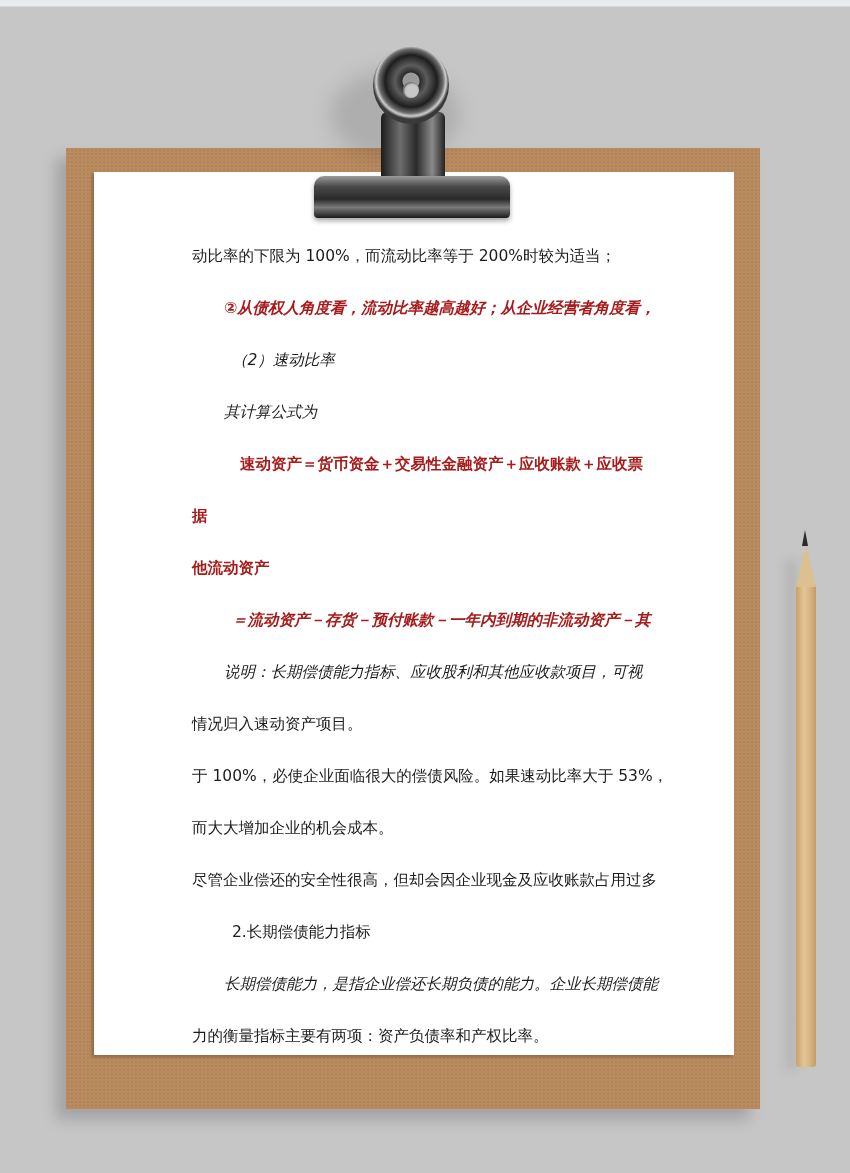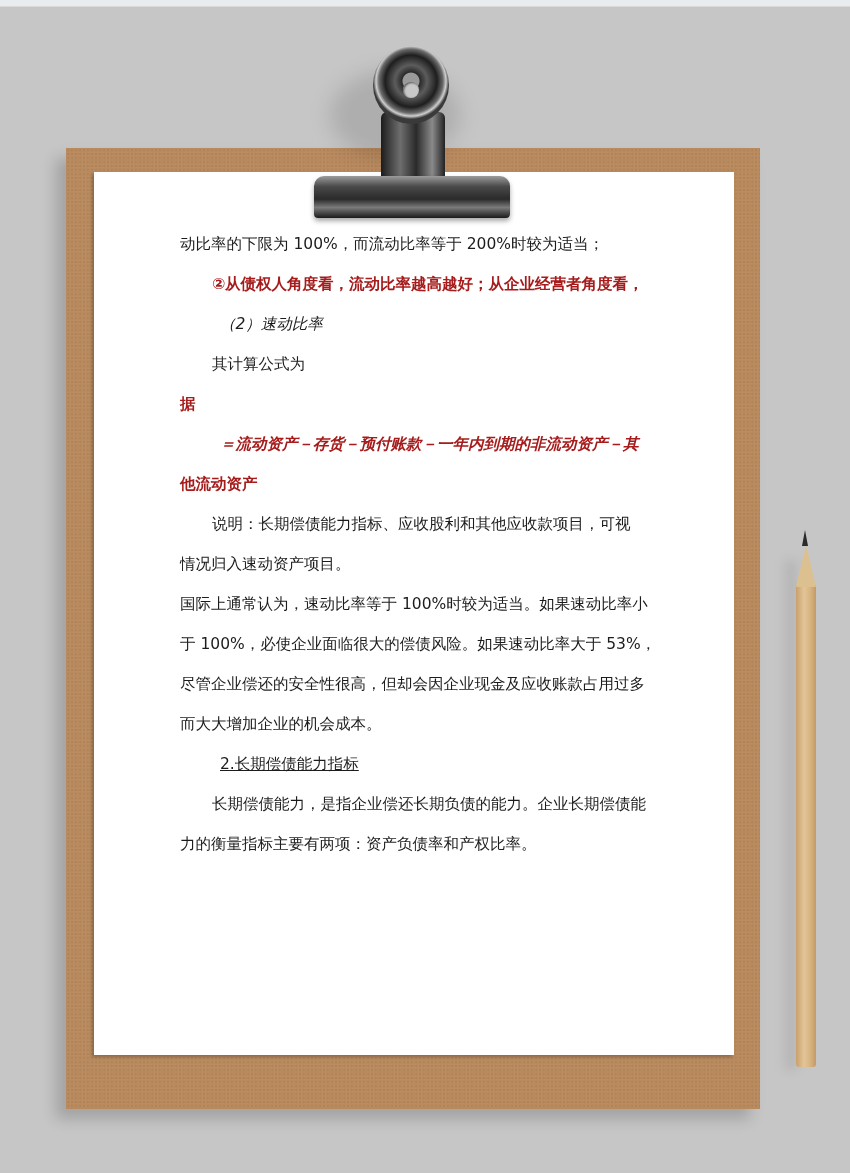--- a/index.html
+++ b/index.html
@@ -20,26 +20,26 @@
   }
   .paper {
     position: absolute; left: 94px; top: 172px; width: 640px; height: 883px;
     background: #ffffff;
     box-shadow: -2px 2px 3px rgba(0,0,0,0.25);
   }
   .content {
     position: absolute; left: 176px; top: 222px; width: 480px;
     font-size: 15.5px; line-height: 36px; color: #1c1c1c;
   }
-  .content p { margin: 4px; white-space: nowrap; }
+  .content p { margin: 16px; white-space: nowrap; }
   .red { color: #a61b1b; font-weight: bold; }
-  .ind2 { padding-left: 32px; }
+  .ind2 { padding-left: 32px; font-style: italic; }
   .ind3 { padding-left: 40px; font-style: italic; }
   .ind4 { padding-left: 48px; }
-  .ind5 { padding-left: 40px; text-decoration: underline; }
+  .ind5 { padding-left: 40px; }
   .clip-shadow { position: absolute; left: 330px; top: 70px; width: 130px; height: 90px; background: rgba(0,0,0,0.12); filter: blur(10px); border-radius: 50%; }
   .clip-ring {
     position: absolute; left: 373px; top: 46px; width: 76px; height: 78px; border-radius: 50%;
     background: radial-gradient(circle at 50% 45%, #9a9a9a 0 8px, #2a2a2a 9px, #5c5c5c 16px, #1e1e1e 26px, #6a6a6a 32px, #cfcfcf 35px, #3a3a3a 38px);
   }
   .clip-hole { position: absolute; left: 403px; top: 82px; width: 16px; height: 16px; border-radius: 50%; background: #c8c8c8; box-shadow: inset 1px 1px 2px #555; }
   .clip-neck {
     position: absolute; left: 381px; top: 112px; width: 64px; height: 70px;
     background: linear-gradient(90deg, #1c1c1c, #6e6e6e 30%, #2a2a2a 55%, #8a8a8a 80%, #222);
     border-radius: 6px;
@@ -84,25 +84,25 @@
 <div class="pencil-shadow"></div>
 <div class="pencil-body"></div>
 <div class="pencil-tip"></div>
 <div class="pencil-lead"></div>
 
 <div class="content">
   <p>动比率的下限为 100%，而流动比率等于 200%时较为适当；</p>
   <p class="red ind2">②从债权人角度看，流动比率越高越好；从企业经营者角度看，</p>
   <p class="ind3">（2）速动比率</p>
   <p class="ind2">其计算公式为</p>
+  <p class="red ind4">速动资产＝货币资金＋交易性金融资产＋应收账款＋应收票</p>
   <p class="red">据</p>
+  <p class="red">他流动资产</p>
   <p class="red ind3">＝流动资产－存货－预付账款－一年内到期的非流动资产－其</p>
-  <p class="red">他流动资产</p>
   <p class="ind2">说明：长期偿债能力指标、应收股利和其他应收款项目，可视</p>
   <p>情况归入速动资产项目。</p>
-  <p>国际上通常认为，速动比率等于 100%时较为适当。如果速动比率小</p>
   <p>于 100%，必使企业面临很大的偿债风险。如果速动比率大于 53%，</p>
+  <p>而大大增加企业的机会成本。</p>
   <p>尽管企业偿还的安全性很高，但却会因企业现金及应收账款占用过多</p>
-  <p>而大大增加企业的机会成本。</p>
   <p class="ind5">2.长期偿债能力指标</p>
   <p class="ind2">长期偿债能力，是指企业偿还长期负债的能力。企业长期偿债能</p>
   <p>力的衡量指标主要有两项：资产负债率和产权比率。</p>
 </div>
 
 </body></html>

